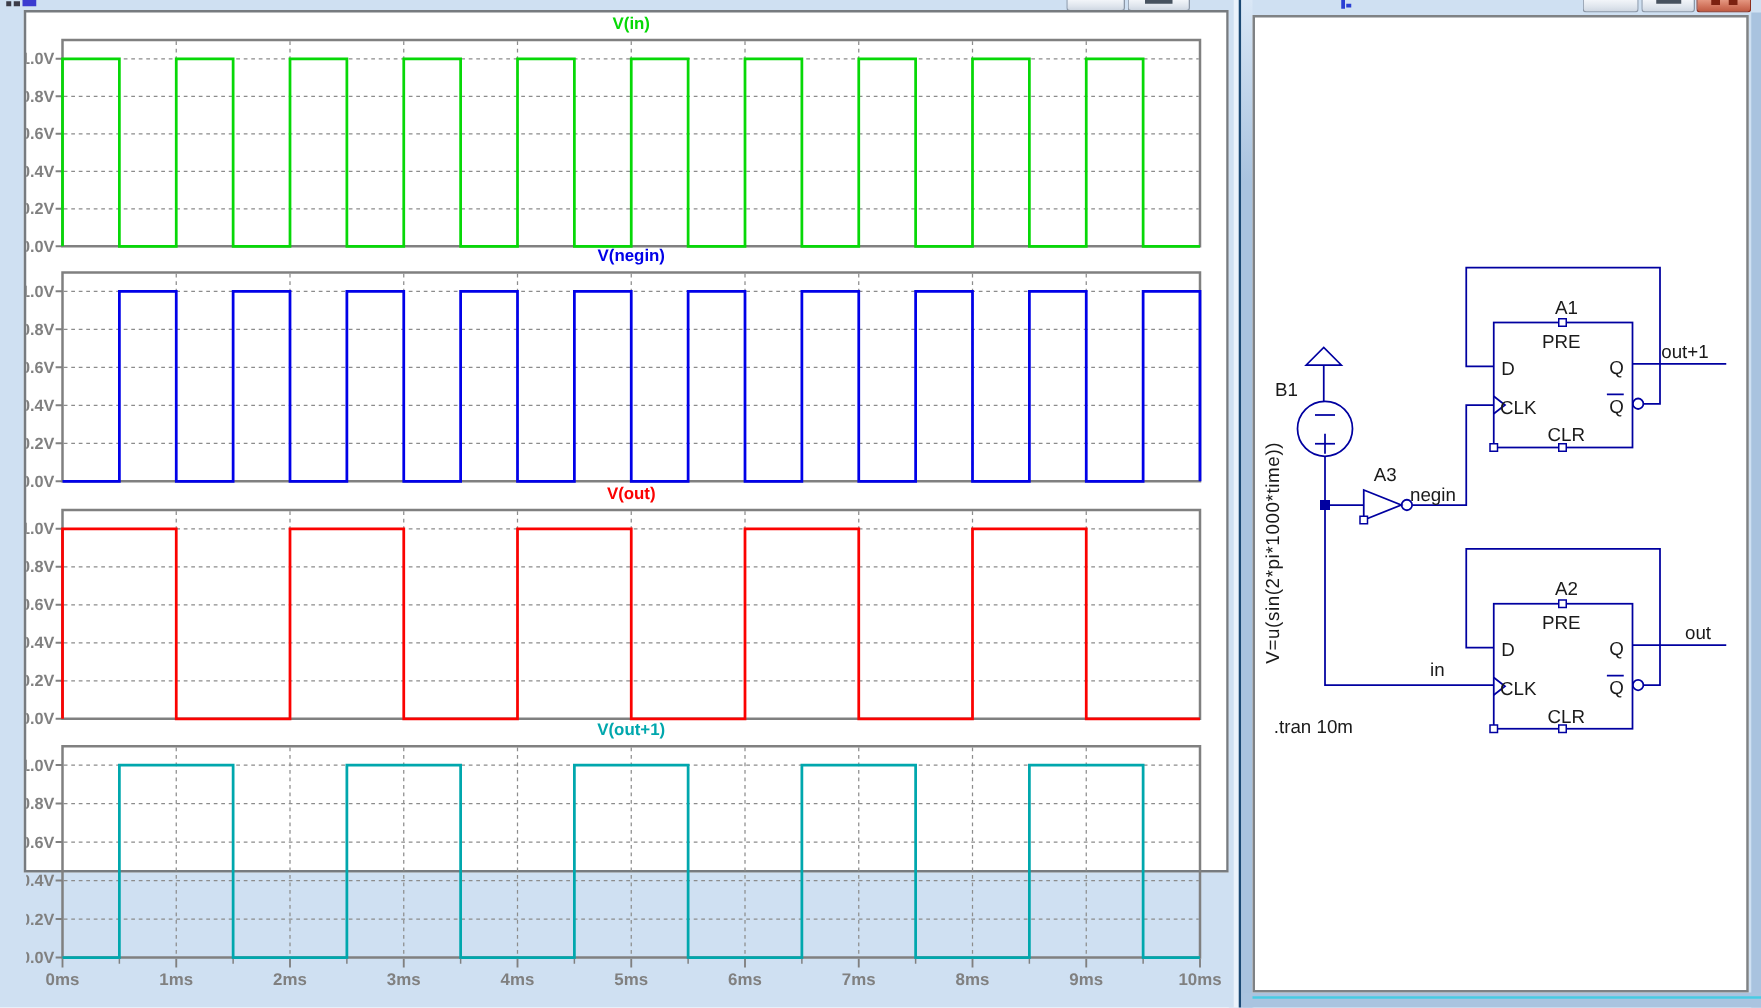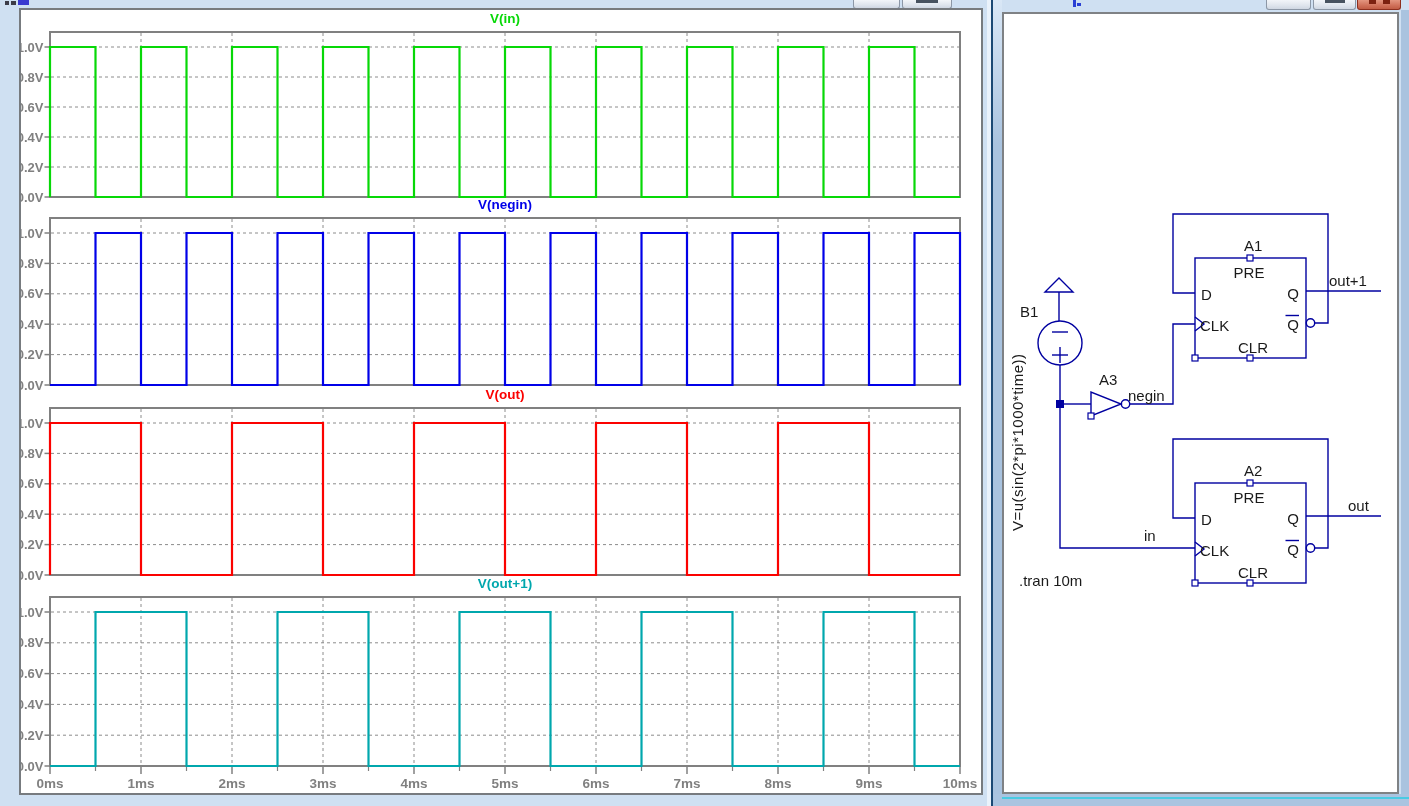--- a/index.html
+++ b/index.html
@@ -7,21 +7,21 @@
     width:1409px;height:806px;overflow:hidden;position:relative;
     background:#cfe0f2;
     font-family:"Liberation Sans", sans-serif;
   }
   .abs{position:absolute;}
   
   .client{
     position:absolute;background:#ffffff;border:2px solid #777b7f;
     box-sizing:border-box;
   }
-  #wave-client{left:19px;top:8px;width:964px;height:787px;text-decoration:underline;}
+  #wave-client{left:19px;top:8px;width:964px;height:690px;text-decoration:underline;}
   #sch-client{left:1002px;top:12px;width:397px;height:782px;border-color:#7f8285;}
   .win-btn{
     position:absolute;top:0;box-sizing:border-box;
     border:1px solid #8c97a6;border-top:none;border-radius:0 0 3px 3px;
     background:linear-gradient(#f2f5f9,#dfe5ed 60%,#cfd7e2);
   }
   .win-btn .glyph-bar{position:absolute;background:#47525f;}
   .win-btn.close{
     background:linear-gradient(#e49680,#d0715a 60%,#c05c44);
     border-color:#8e2f1e;

